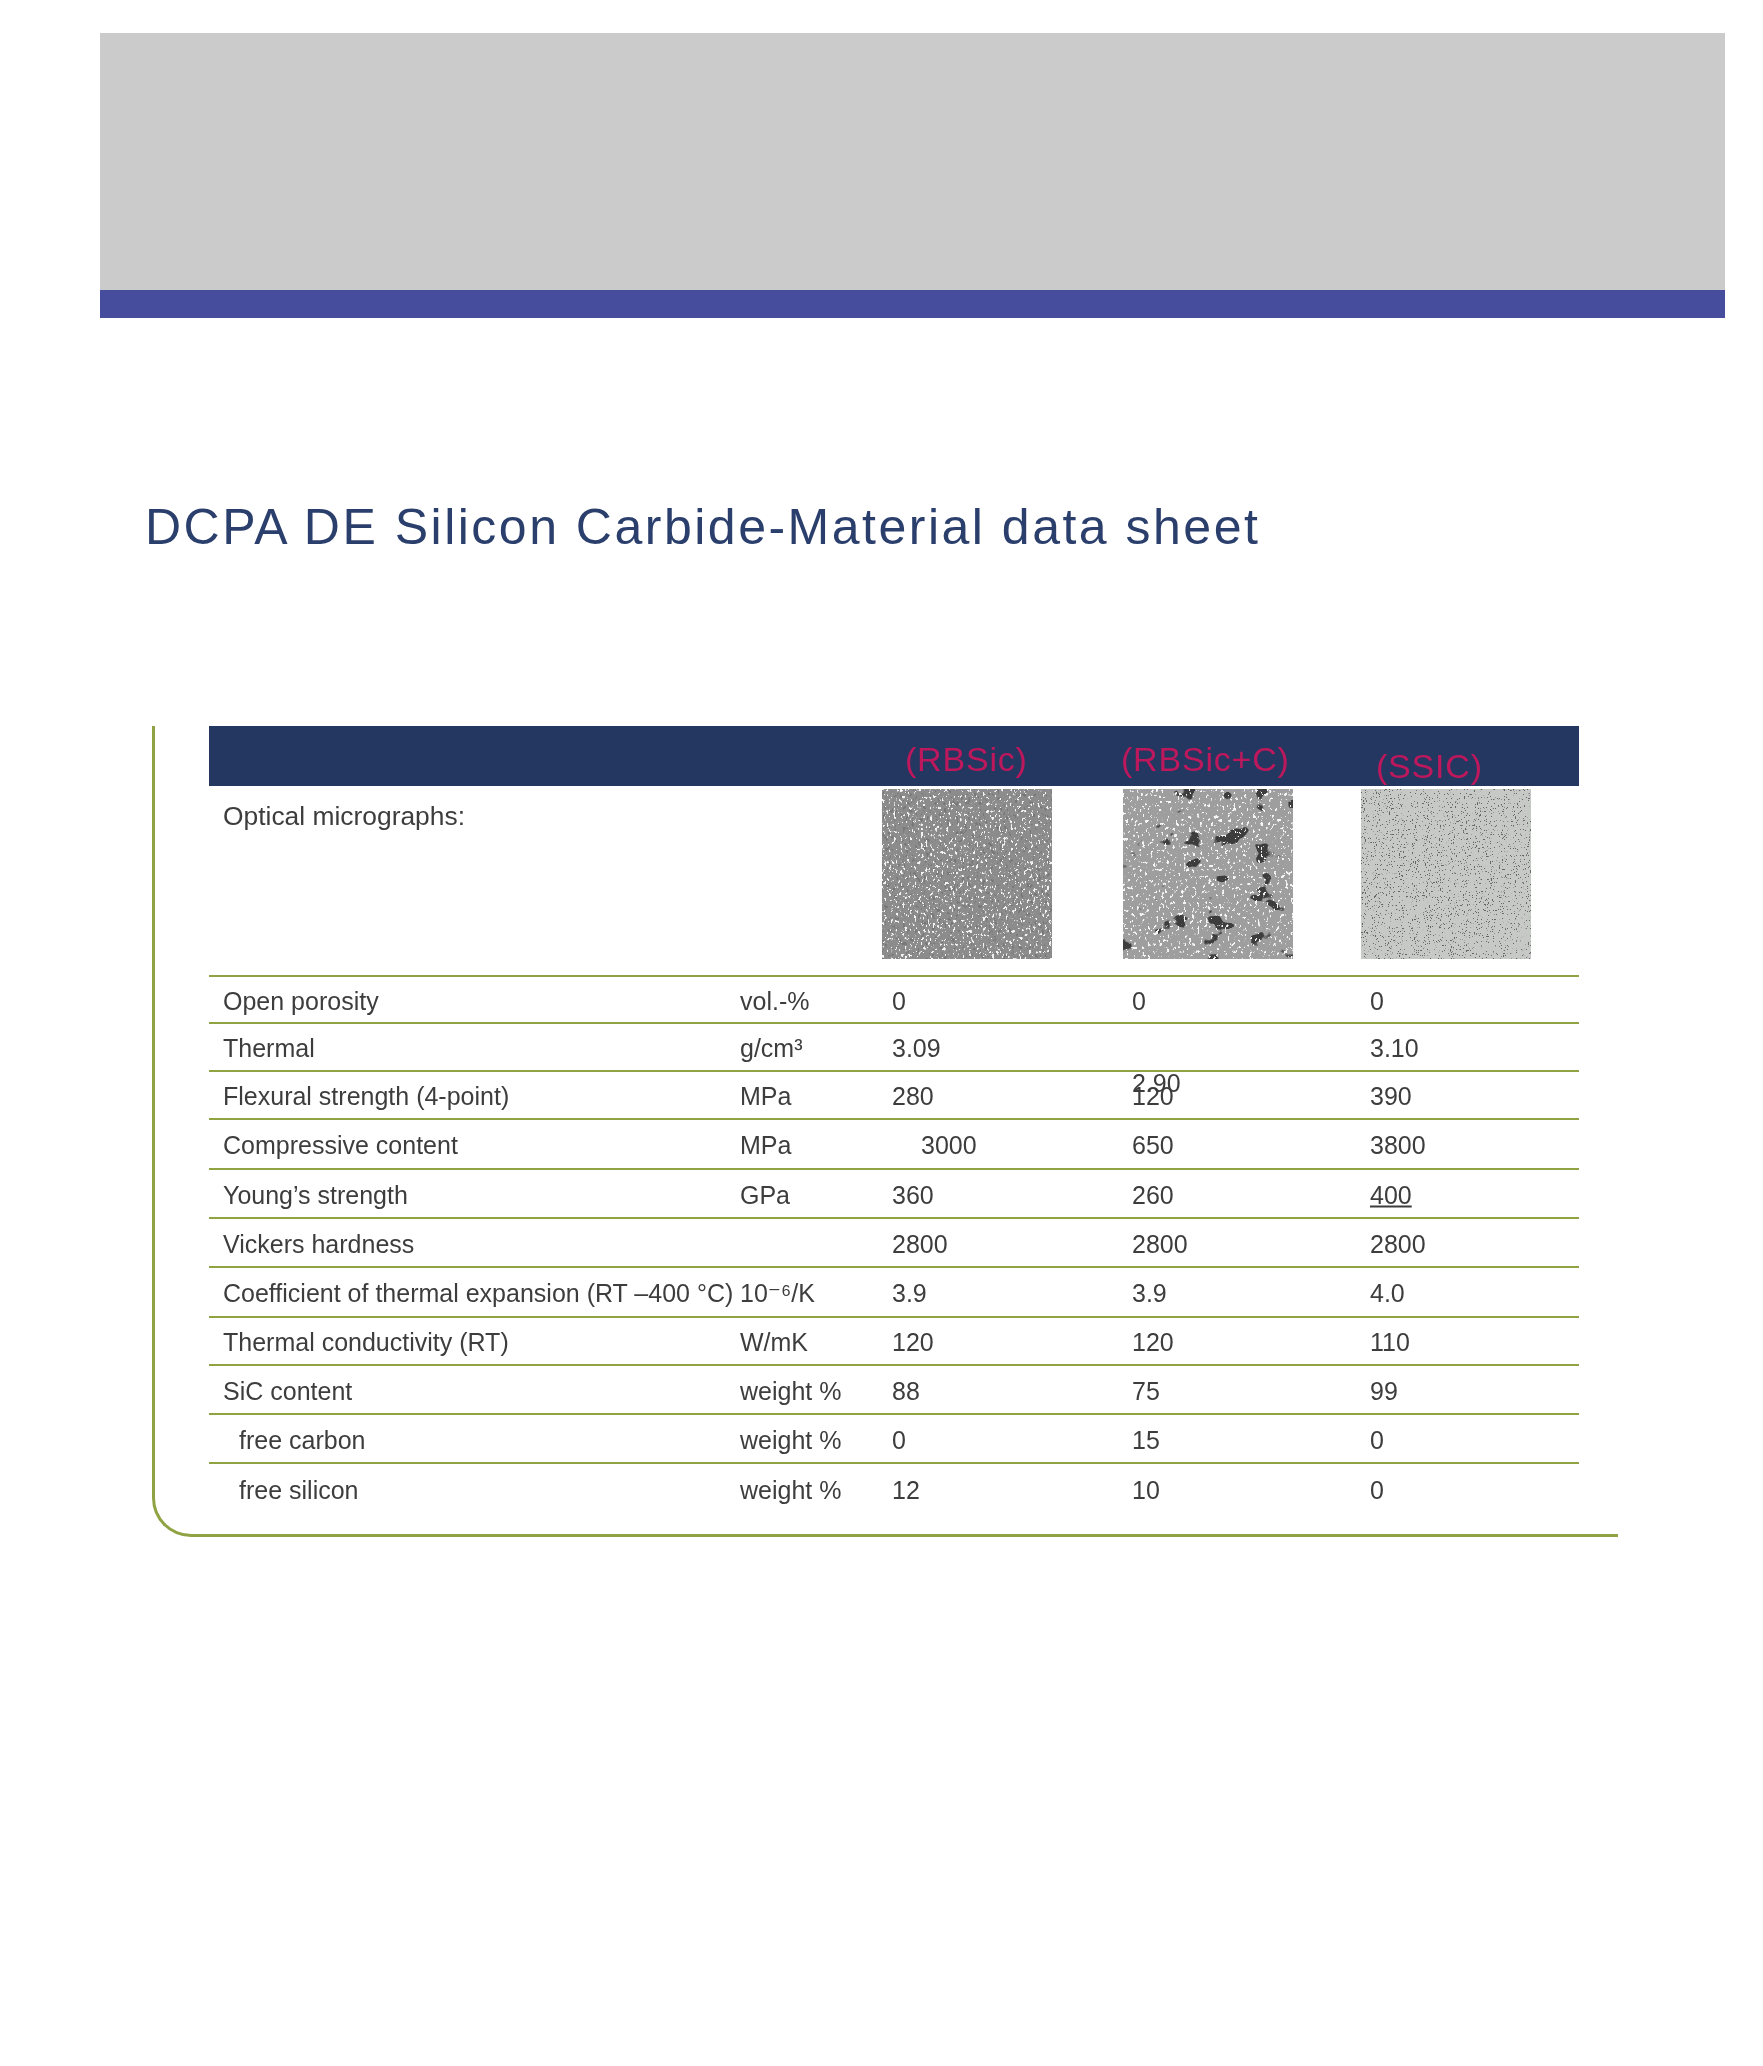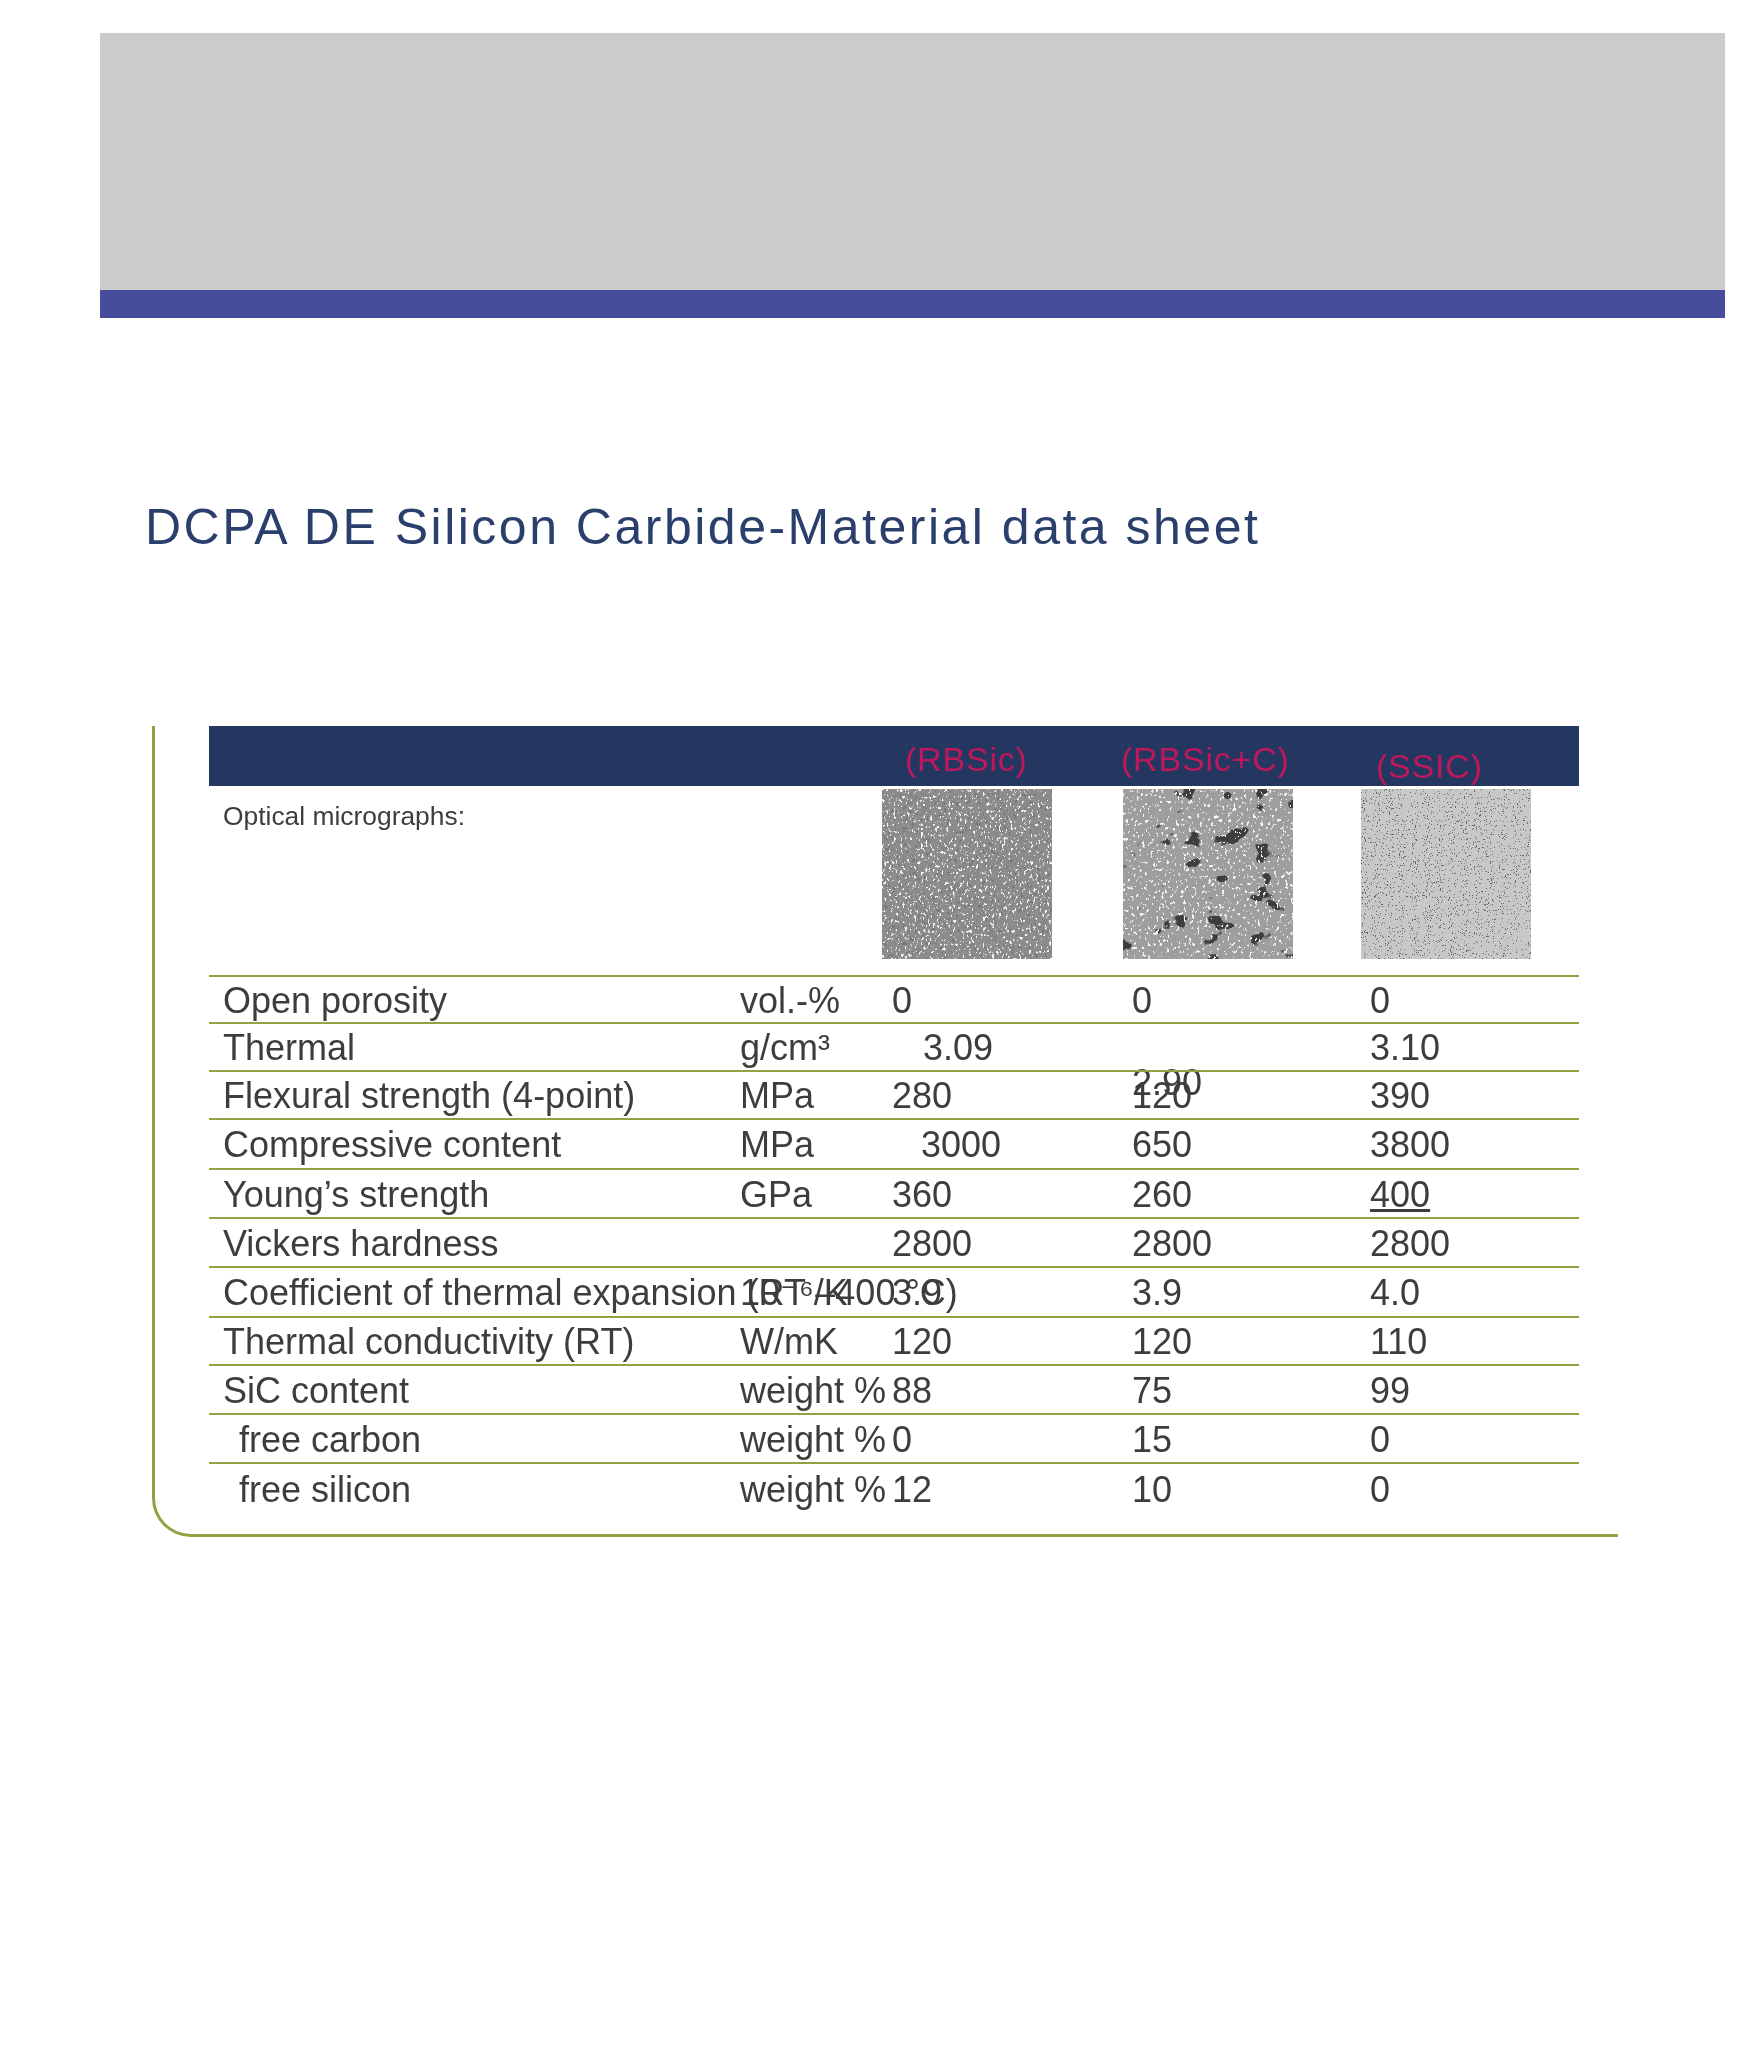--- a/index.html
+++ b/index.html
@@ -29,21 +29,21 @@
   .thcol.c2{left:1121px;top:740px;}
   .thcol.c3{left:1376px;top:747px;}
 
   .micro-label{position:absolute;left:223px;top:801px;font-size:26.4px;color:var(--text-dark);white-space:nowrap;}
   .micro{position:absolute;top:789px;width:170px;height:170px;display:block;}
   .micro.m1{left:882px;}
   .micro.m2{left:1123px;}
   .micro.m3{left:1361px;}
 
   .trow{position:absolute;left:209px;width:1370px;border-top:2.9px solid var(--accent-olive);}
-  .cell{position:absolute;top:50%;transform:translateY(-50%);font-size:36px;color:var(--text-dark);white-space:nowrap;}
+  .cell{position:absolute;top:50%;transform:translateY(-50%);font-size:25px;color:var(--text-dark);white-space:nowrap;}
 
   .defs-hidden{position:absolute;width:0;height:0;overflow:hidden;}
 </style>
 </head>
 <body>
 
 <svg class="defs-hidden" aria-hidden="true">
   <defs>
     <filter id="whiteSpeck1" x="0%" y="0%" width="100%" height="100%">
       <feTurbulence type="fractalNoise" baseFrequency="0.18 0.12" numOctaves="4" seed="7" result="n"></feTurbulence>
@@ -113,21 +113,21 @@
       <div class="trow" style="top: 975px; height: 47px;">
         <span class="cell" style="left: 14px;">Open porosity</span>
         <span class="cell" style="left: 531px;">vol.-%</span>
         <span class="cell" style="left: 683px;">0</span>
         <span class="cell" style="left: 923px;">0</span>
         <span class="cell" style="left: 1161px;">0</span>
       </div>
       <div class="trow" style="top: 1022px; height: 48px;">
         <span class="cell" style="left: 14px;">Thermal</span>
         <span class="cell" style="left: 531px;">g/cm³</span>
-        <span class="cell" style="left: 714px;">3.09</span>
+        <span class="cell" style="left: 683px;">3.09</span>
         <span class="cell" style="left: 923px; margin-top: 35px;">2.90</span>
         <span class="cell" style="left: 1161px;">3.10</span>
       </div>
       <div class="trow" style="top: 1070px; height: 48px;">
         <span class="cell" style="left: 14px;">Flexural strength (4-point)</span>
         <span class="cell" style="left: 531px;">MPa</span>
         <span class="cell" style="left: 683px;">280</span>
         <span class="cell" style="left: 923px;">120</span>
         <span class="cell" style="left: 1161px;">390</span>
       </div>

